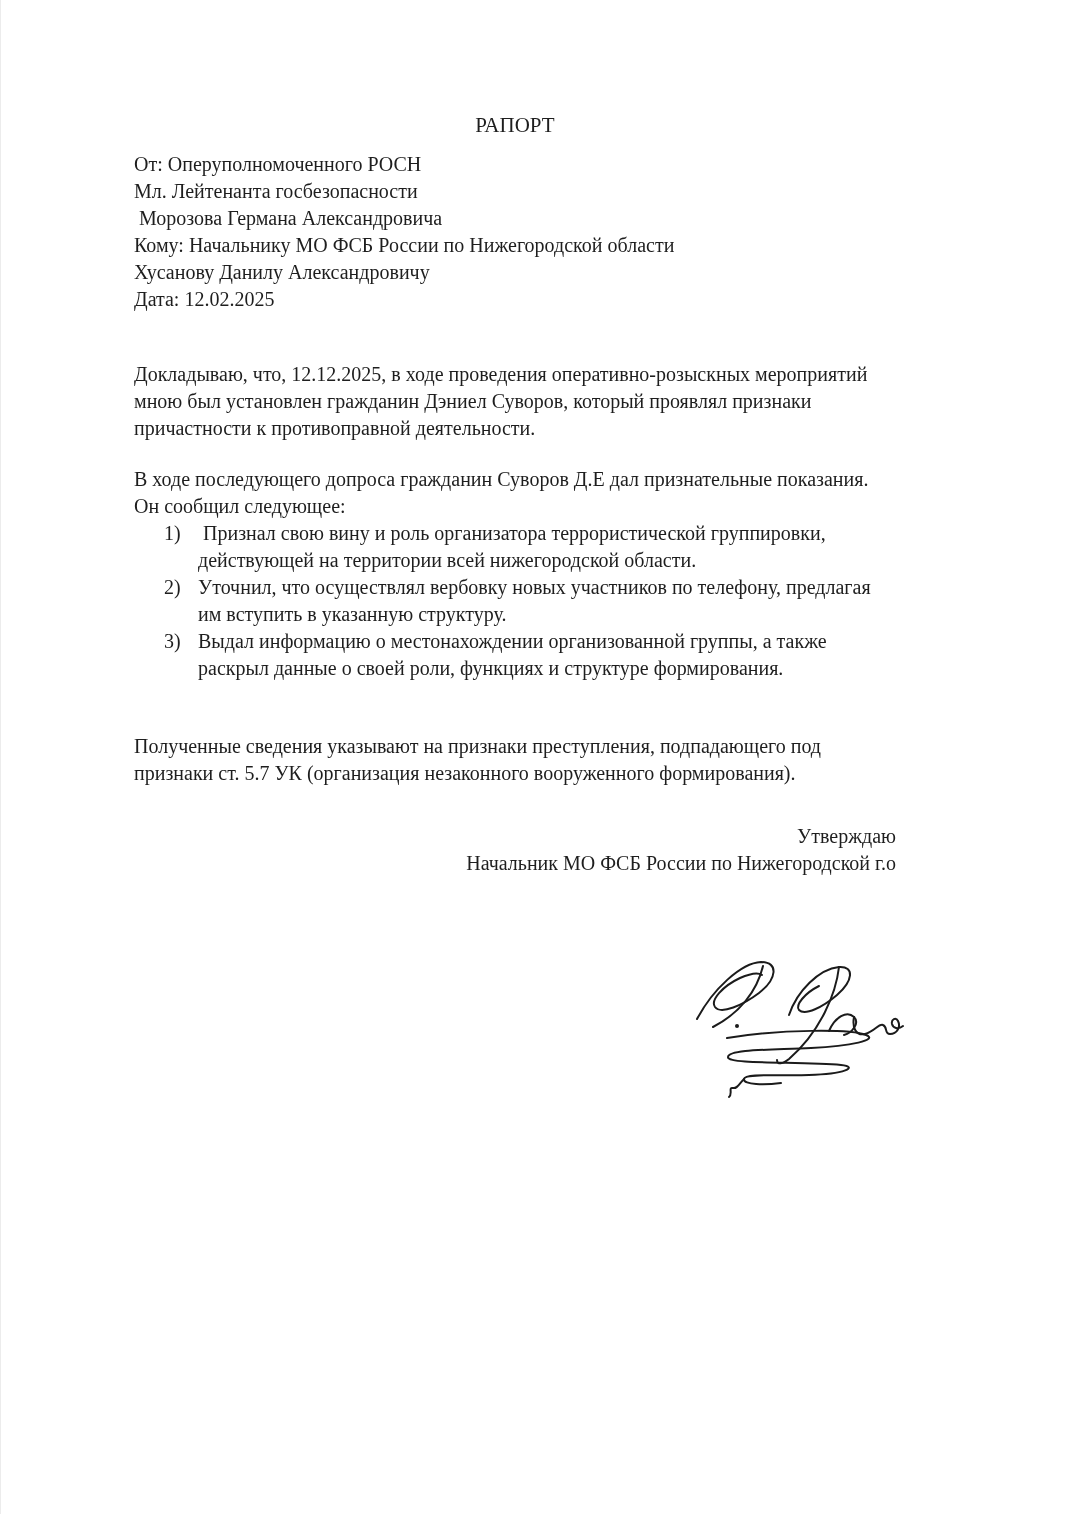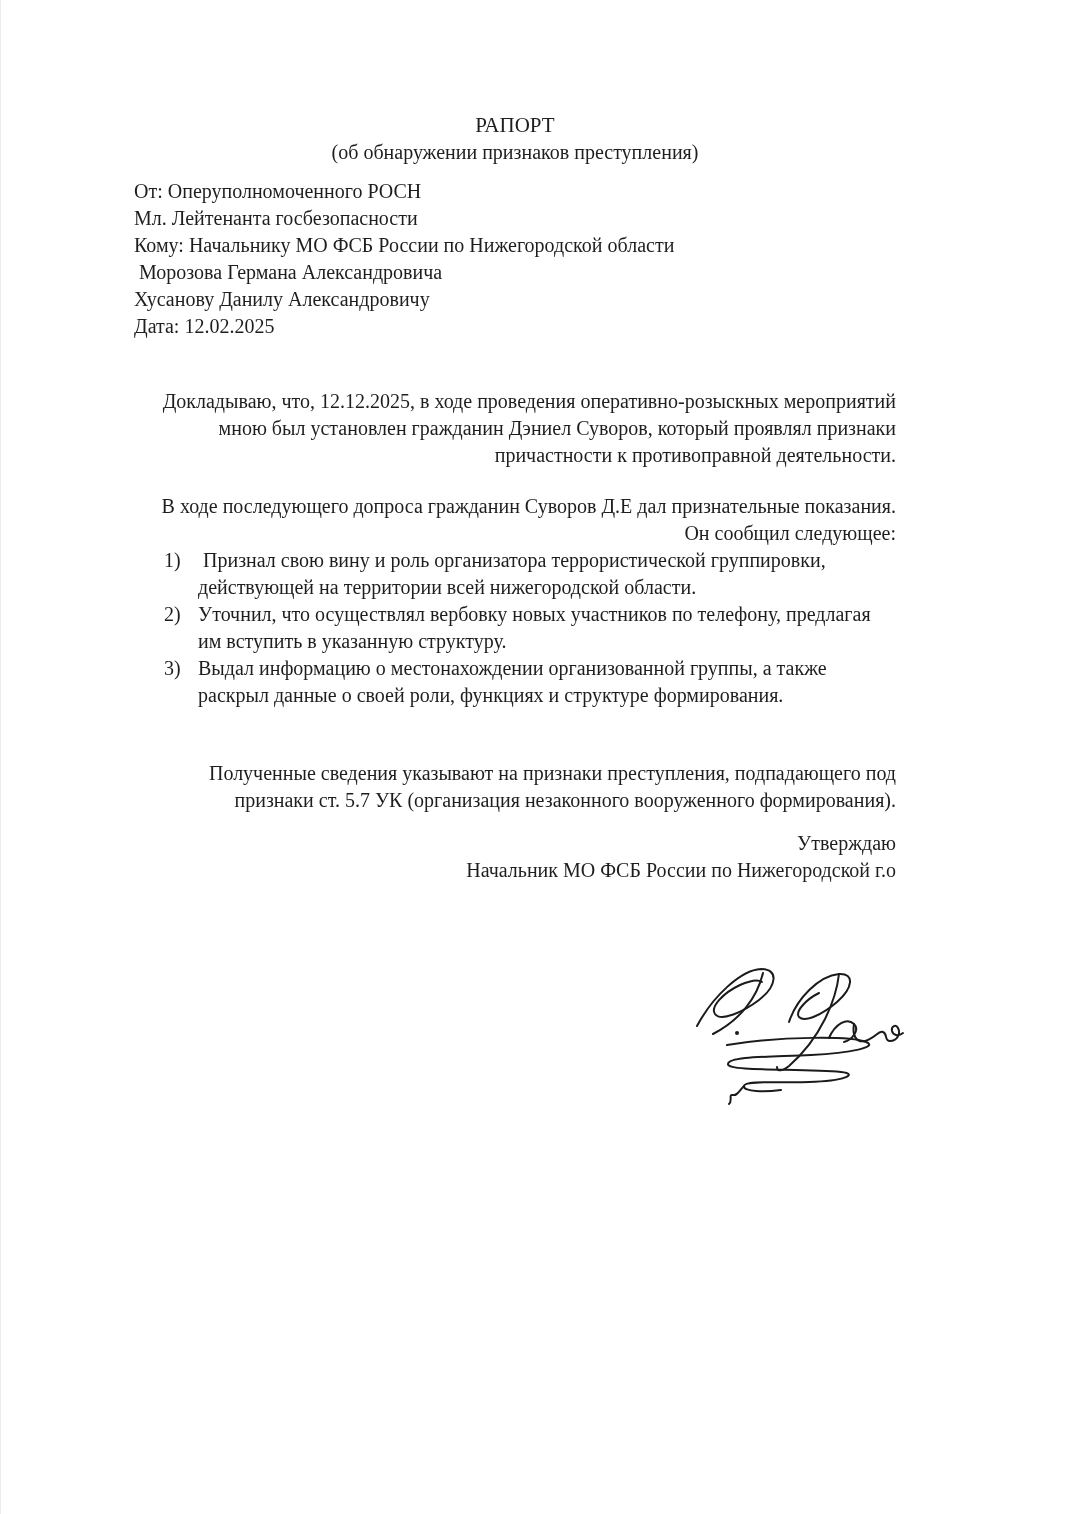--- a/index.html
+++ b/index.html
@@ -14,46 +14,45 @@
     font-family: "Liberation Serif", "DejaVu Serif", serif;
     font-size: 20px;
     line-height: 27px;
     color: #1e1e1e;
     overflow: hidden;
   }
   .title-block { text-align: center; }
   .doc-title { font-size: 21px; }
   .doc-line, .para, .li-text, .doc-title, .doc-subtitle { white-space: pre-wrap; }
   .header-block { margin-top: 12px; }
-  .para { margin: 0; text-align: right; }
+  .para { margin: 0; }
   .p1 { margin-top: 48px; }
   .p2 { margin-top: 24px; }
   .list { margin: 0; padding: 0; }
   .list-item { display: flex; padding-left: 30px; }
   .li-marker { flex: none; width: 34px; }
   .p3 { margin-top: 51px; }
-  .approval { margin-top: 16px; text-align: right; }
+  .approval { margin-top: 36px; text-align: right; }
   .signature-wrap { margin-top: 76px; text-align: right; height: 150px; }
   .signature-svg { margin-right: -12px; }
 </style>
 </head>
 <body>
 
 <div class="page">
 
   <div class="title-block">
     <div class="doc-title">РАПОРТ</div>
-    <div class="doc-subtitle">(об обнаружении признаков преступления)</div>
   </div>
 
   <div class="header-block">
     <div class="doc-line">От: Оперуполномоченного РОСН</div>
     <div class="doc-line">Мл. Лейтенанта госбезопасности</div>
+    <div class="doc-line"> Морозова Германа Александровича</div>
     <div class="doc-line">Кому: Начальнику МО ФСБ России по Нижегородской области</div>
-    <div class="doc-line"> Морозова Германа Александровича</div>
     <div class="doc-line">Хусанову Данилу Александровичу</div>
     <div class="doc-line">Дата: 12.02.2025</div>
   </div>
 
   <p class="para p1">Докладываю, что, 12.12.2025, в ходе проведения оперативно-розыскных мероприятий мною был установлен гражданин Дэниел Суворов, который проявлял признаки причастности к противоправной деятельности.</p>
 
   <p class="para p2">В ходе последующего допроса гражданин Суворов Д.Е дал признательные показания. Он сообщил следующее:</p>
 
   <div class="list">
     <div class="list-item">

